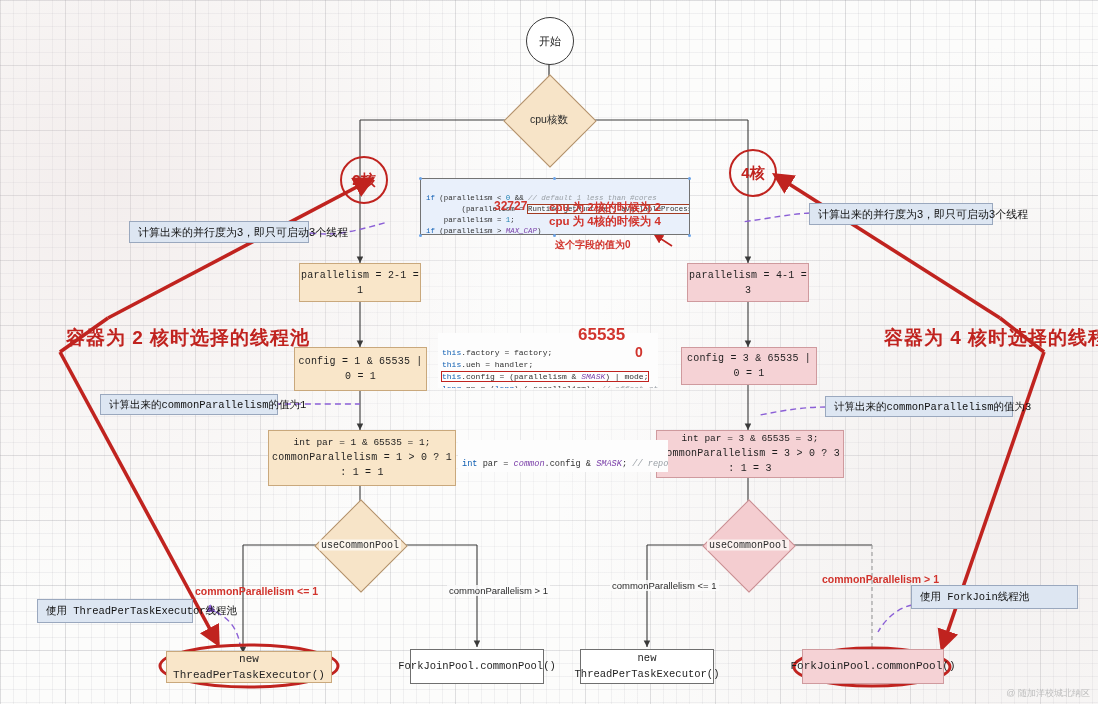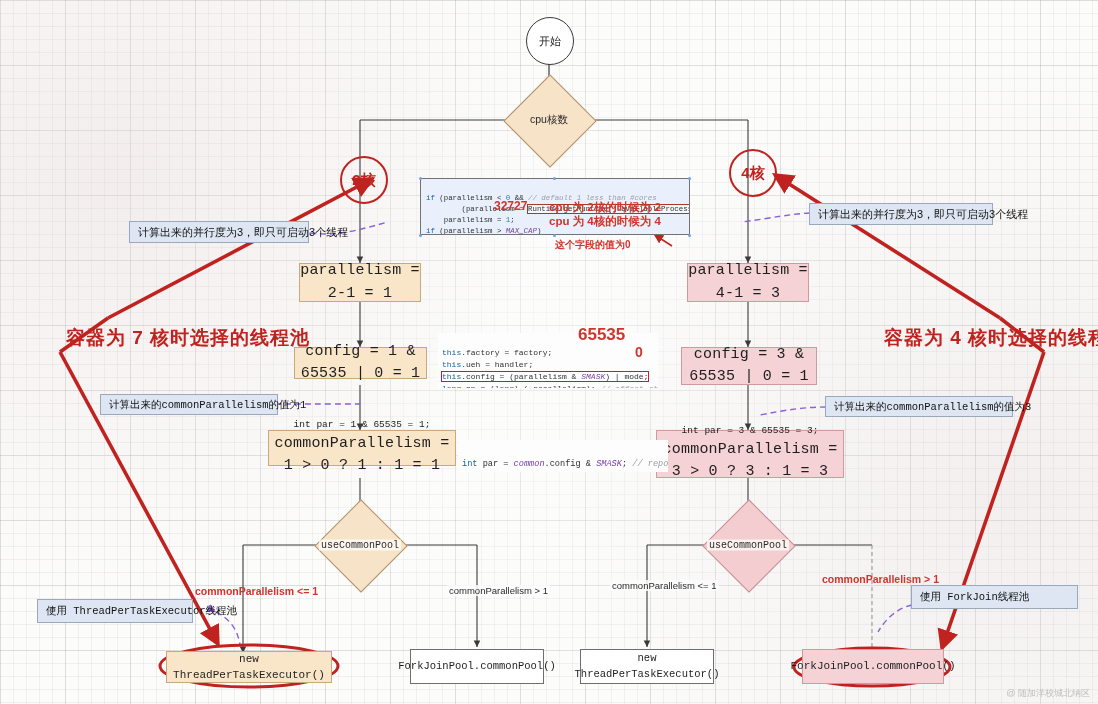--- a/index.html
+++ b/index.html
@@ -56,21 +56,21 @@
 
   .box{
     border:1.1px solid #c9a87c;background:#f9e6c9;
     display:flex;flex-direction:column;align-items:center;justify-content:center;
     font-family:"Liberation Mono","DejaVu Sans Mono",monospace;
     font-size:11px;color:#1e1e1e;text-align:center;line-height:1.5;
   }
   .box.pink{border-color:#cf9a9e;background:#f5d2d5;}
   .box.plain{border-color:#6f6f6f;background:#ffffff;font-size:10.5px;}
   .box .l1{font-size:9.5px;}
-  .box .l2{font-size:15px;letter-spacing:.2px;text-align:center;}
+  .box .l2{font-size:10px;letter-spacing:.2px;text-align:center;}
 
   
   .callout{
     border:1px solid #9aa8be;background:#dde6f2;
     display:flex;align-items:center;justify-content:flex-start;
     font-size:11px;color:#111;padding:0 8px;box-sizing:border-box;
     white-space:nowrap;
   }
   .callout .mono{font-family:"Liberation Mono","DejaVu Sans Mono",monospace;font-size:10.5px;}
 
@@ -203,24 +203,24 @@
   </div>
 
   <div class="diamond-wrap" style="left:517px;top:88px;width:64px;height:64px;">
     <div class="diamond"></div>
     <div class="diamond-label cn">cpu核数</div>
   </div>
 
   <div class="node box" style="left:299px;top:263px;width:122px;height:39px;">
     <span class="l2">parallelism = 2-1 = 1</span>
   </div>
-  <div class="node box" style="left:294px;top:347px;width:133px;height:32px;">
+  <div class="node box" style="left:294px;top:347px;width:133px;height:44px;">
     <span class="l2">config = 1 &amp; 65535 | 0 = 1</span>
   </div>
-  <div class="node box" style="left:268px;top:430px;width:188px;height:36px;">
+  <div class="node box" style="left:268px;top:430px;width:188px;height:56px;">
     <span class="l1">int par = 1 &amp; 65535 = 1;</span>
     <span class="l2">commonParallelism = 1 &gt; 0 ? 1 : 1 = 1</span>
   </div>
   <div class="diamond-wrap" style="left:328px;top:513px;width:64px;height:64px;">
     <div class="diamond"></div>
     <div class="diamond-label">useCommonPool</div>
   </div>
   <div class="node box" style="left:166px;top:651px;width:166px;height:32px;">
     <span>new ThreadPerTaskExecutor()</span>
   </div>
@@ -267,21 +267,21 @@
   <div class="node callout" style="left:37px;top:599px;width:156px;height:24px;">
     <span class="mono">使用 ThreadPerTaskExecutor线程池</span>
   </div>
   <div class="node callout" style="left:911px;top:585px;width:167px;height:24px;">
     <span class="mono">使用 ForkJoin线程池</span>
   </div>
 
   <div class="red-circ" style="left:340px;top:156px;">2核</div>
   <div class="red-circ" style="left:729px;top:149px;">4核</div>
 
-  <div class="red-big" style="left:66px;top:325px;">容器为 7 核时选择的线程池</div>
+  <div class="red-big" style="left:66px;top:325px;">容器为 2 核时选择的线程池</div>
   <div class="red-big" style="left:884px;top:325px;">容器为 4 核时选择的线程池</div>
 
   <div class="red-sm" style="left:195px;top:585px;">commonParallelism &lt;= 1</div>
   <div class="red-sm" style="left:822px;top:573px;">commonParallelism &gt; 1</div>
 
   <div class="code-panel sel" style="left:420px;top:178px;width:270px;height:57px;padding:3px 5px;">
 <span class="kw">if</span> (parallelism &lt; <span class="num">0</span> &amp;&amp; <span class="cm">// default 1 less than #cores</span>
         (parallelism = <span class="hl-box">Runtime.getRuntime().availableProcessors()</span> - ) &lt;= )
     parallelism = <span class="num">1</span>;
 <span class="kw">if</span> (parallelism &gt; <span class="it">MAX_CAP</span>)

